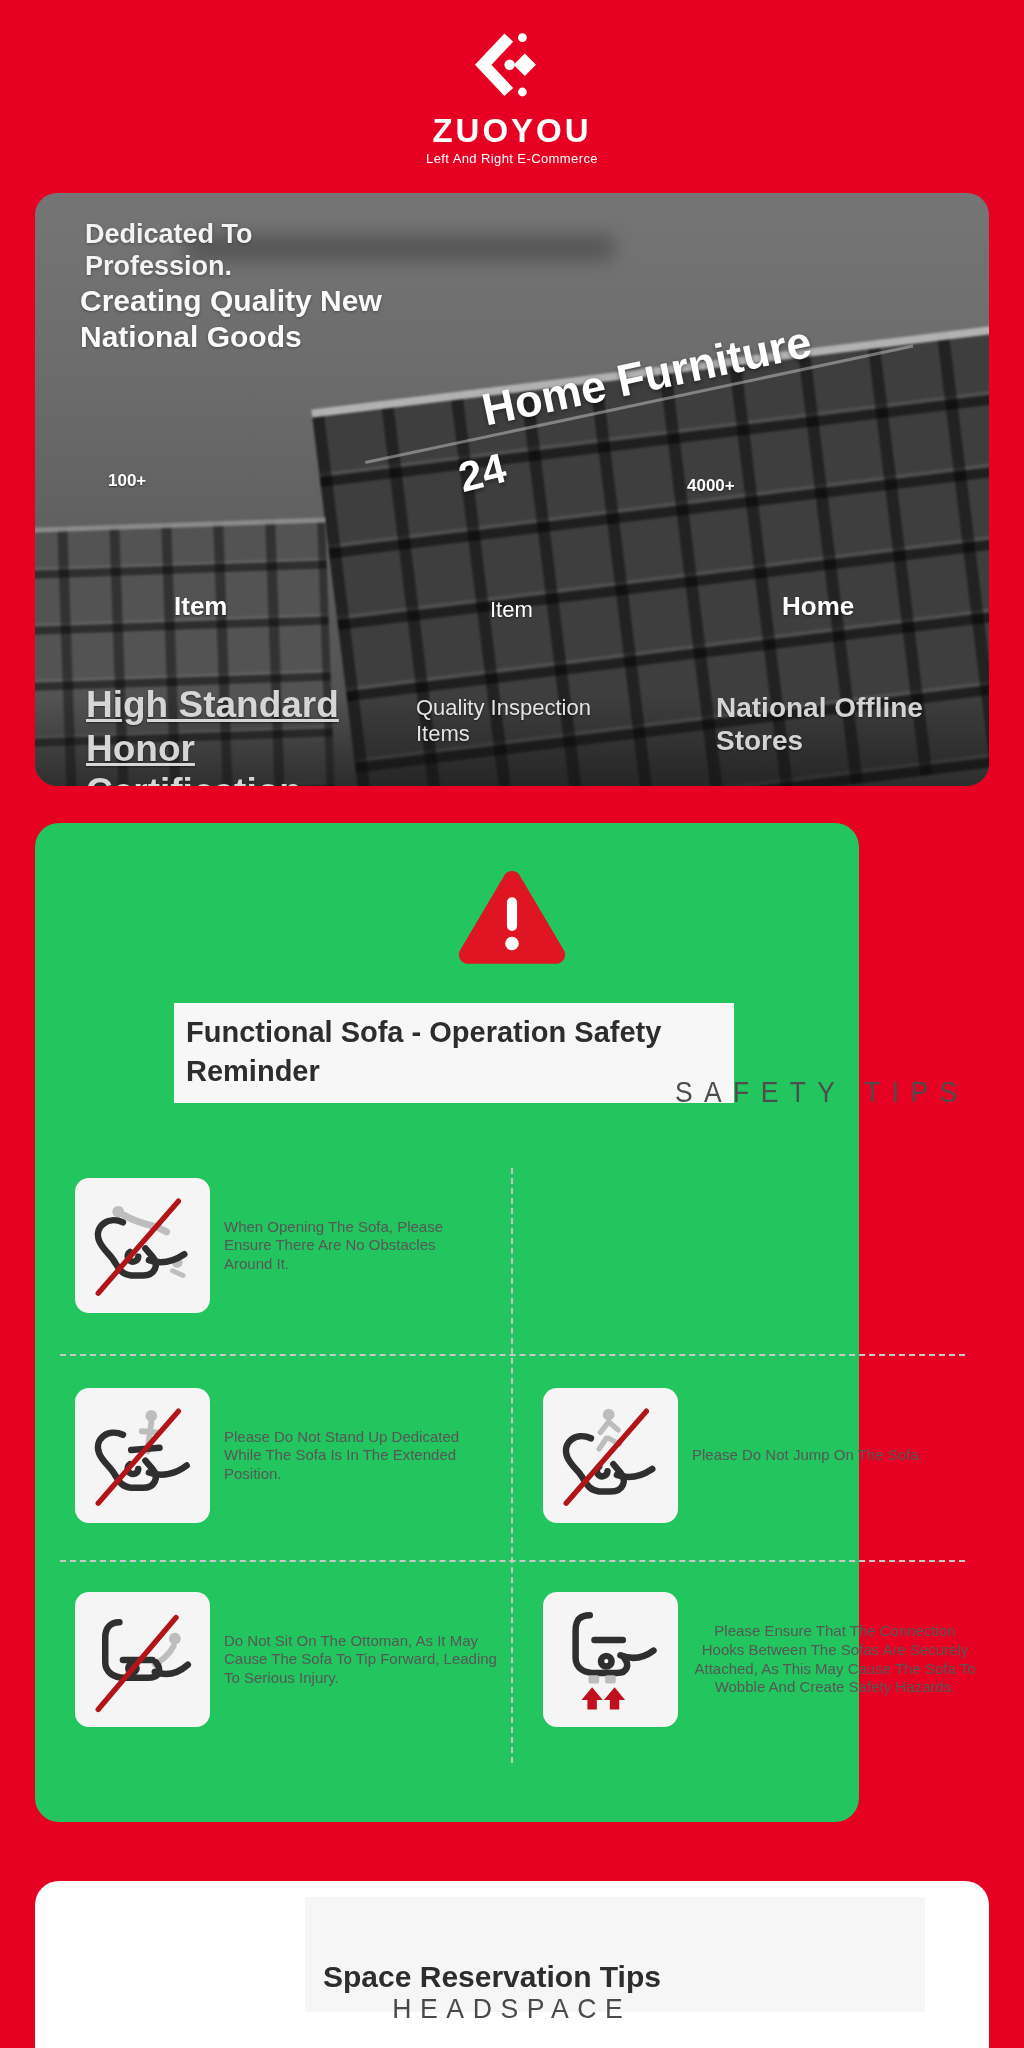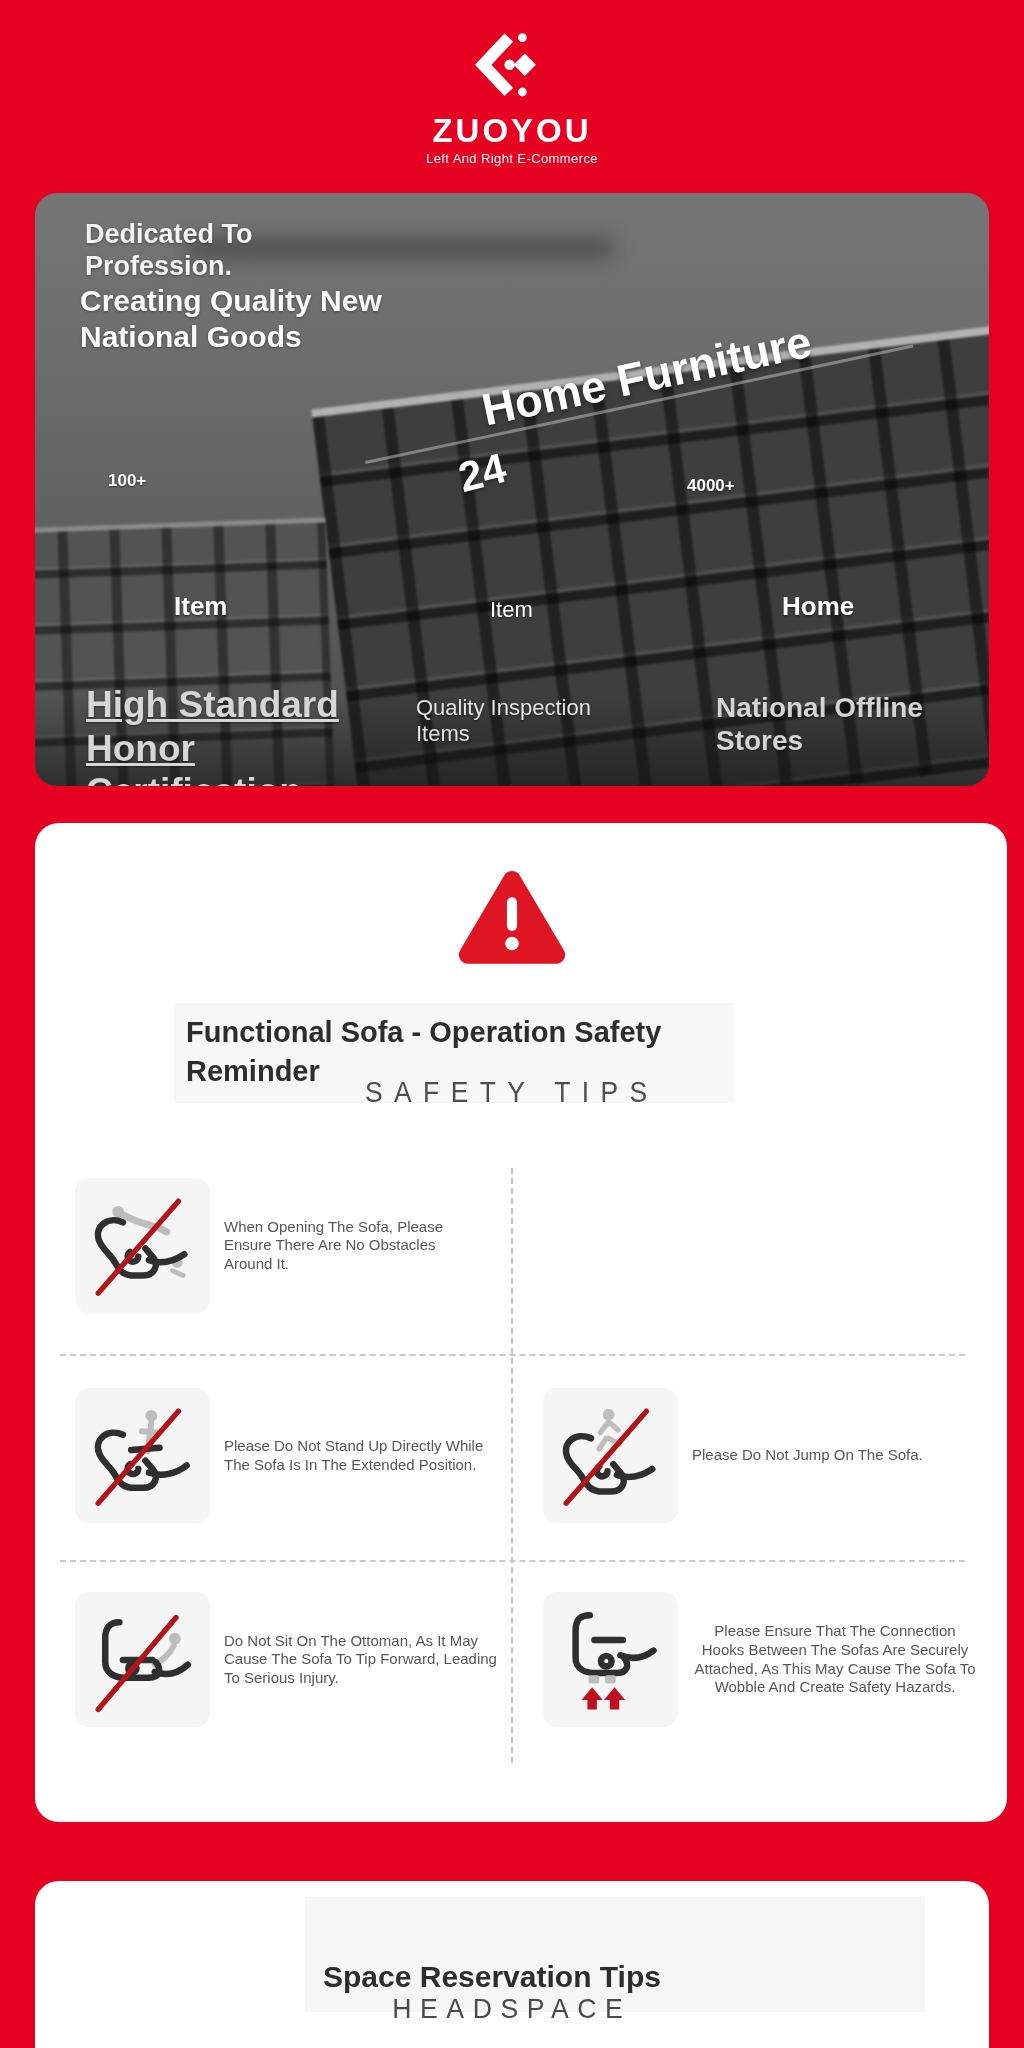--- a/index.html
+++ b/index.html
@@ -62,27 +62,27 @@
   .stat-value.v3{left:652px;top:283px;}
   .stat-label{position:absolute;color:#fff;text-shadow:0 1px 2px rgba(0,0,0,0.5);}
   .stat-label.l1{left:139px;top:398px;font-size:26px;font-weight:700;}
   .stat-label.l2{left:455px;top:404px;font-size:22px;font-weight:400;}
   .stat-label.l3{left:747px;top:398px;font-size:26px;font-weight:700;}
   .stat-caption{position:absolute;text-shadow:0 1px 2px rgba(0,0,0,0.45);}
   .stat-caption.c1{left:51px;top:490px;width:280px;font-size:37px;font-weight:700;color:#d6d6d6;line-height:1.18;text-decoration:underline;}
   .stat-caption.c2{left:381px;top:502px;width:195px;font-size:22px;font-weight:400;color:#e3e3e3;line-height:1.18;}
   .stat-caption.c3{left:681px;top:498px;width:215px;font-size:28px;font-weight:600;color:#d4d4d4;line-height:1.18;}
   
-  .safety-card{position:absolute;left:35px;top:823px;width:972px;height:999px;
-    background:#ffffff;border-radius:24px;}
+  .safety-card{position:absolute;left:35px;top:823px;width:824px;height:999px;
+    background:#22c55e;border-radius:24px;}
   .warn{position:absolute;left:420px;top:46px;width:114px;height:97px;}
   .safety-title{position:absolute;left:139px;top:156px;width:560px;
     background:#f7f7f7;padding:10px 12px 12px 12px;box-sizing:border-box;
     font-size:29px;font-weight:700;color:#2d2d2d;line-height:1.35;}
-  .safety-subtitle{position:absolute;left:0;top:252px;width:954px;text-align:center;}
+  .safety-subtitle{position:absolute;left:0;top:252px;width:954px;text-align:right;}
   .safety-subtitle span{display:inline-block;font-size:30px;font-weight:400;color:#4d4d4d;
     letter-spacing:13px;transform:scaleX(0.88);}
   .tips{position:absolute;left:0;top:340px;width:954px;height:620px;}
   .vdash{position:absolute;left:476px;top:5px;height:595px;border-left:2px dashed #c3c3c3;}
   .hdash{position:absolute;left:25px;width:905px;border-top:2px dashed #c9c9c9;}
   .hdash.h1{top:191px;}
   .hdash.h2{top:397px;}
   .tip{position:absolute;display:flex;align-items:center;gap:14px;}
   .tip .icon-box{flex:0 0 auto;width:135px;height:135px;border-radius:14px;background:#f5f5f5;
     display:flex;align-items:center;justify-content:center;}
@@ -186,21 +186,21 @@
       <div class="icon-box">
         <svg viewBox="0 0 100 100">
           <circle cx="57" cy="16" r="5" class="person-fill"></circle>
           <path d="M57 22 l-2 15 m-6 -8 l13 1 m-7 7 l-1 9" class="person" stroke-width="5"></path>
           <path d="M33 32 C20 26 8 36 13 48 C16 55 22 59 25 64 C29 70 31 76 40 77 L50 77 C60 77 64 68 58 61 L52 54" class="sofa-stroke"></path>
           <path d="M40 45 L64 43 M55 64 C66 68 78 65 87 58" class="sofa-stroke"></path>
           <path d="M39 57 a4.5 4.5 0 1 0 7 4" class="sofa-stroke" stroke-width="4"></path>
           <line x1="12" y1="90" x2="80" y2="12" class="slash"></line>
         </svg>
       </div>
-      <p>Please Do Not Stand Up Directly While The Sofa Is In The Extended Position.</p>
+      <p>Please Do Not Stand Up Dedicated While The Sofa Is In The Extended Position.</p>
     </div>
 
     <div class="tip t4">
       <div class="icon-box">
         <svg viewBox="0 0 100 100">
           <circle cx="48" cy="15" r="5" class="person-fill"></circle>
           <path d="M48 21 l-7 9 m7 -9 l8 7 m-10 7 l-6 9 m8 -9 l9 5" class="person" stroke-width="4.5"></path>
           <path d="M33 35 C20 29 8 39 13 51 C16 58 22 62 25 67 C29 73 31 79 40 80 L50 80 C60 80 64 71 58 64 L52 57" class="sofa-stroke"></path>
           <path d="M55 66 C66 70 76 67 85 61" class="sofa-stroke"></path>
           <path d="M40 59 a4.5 4.5 0 1 0 7 4" class="sofa-stroke" stroke-width="4"></path>

